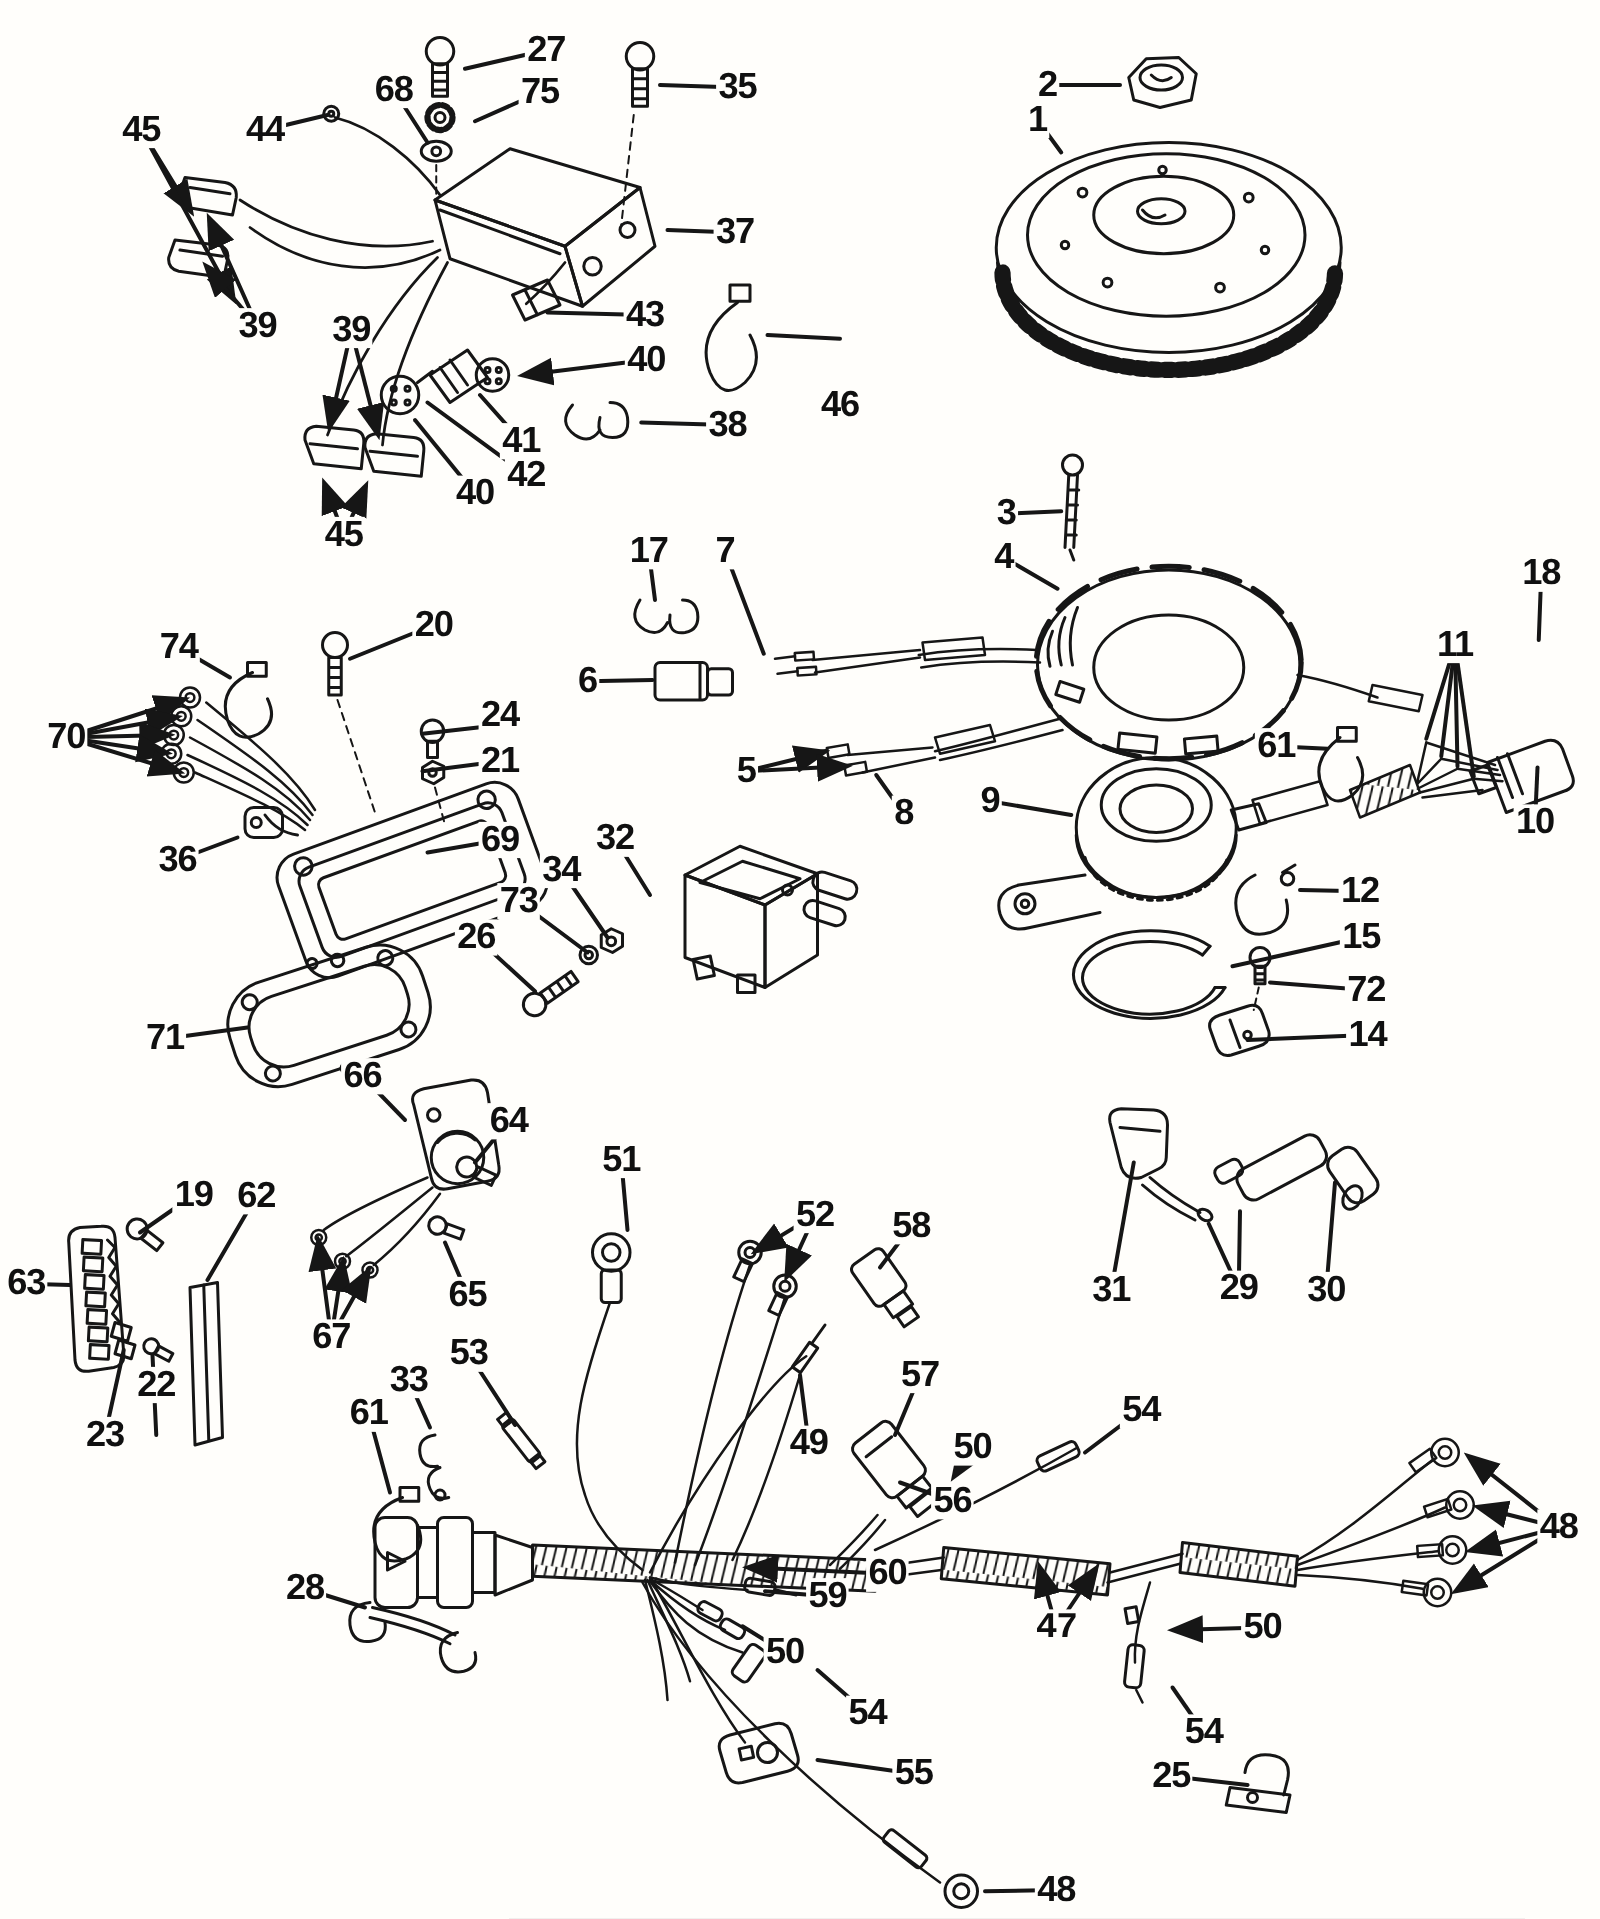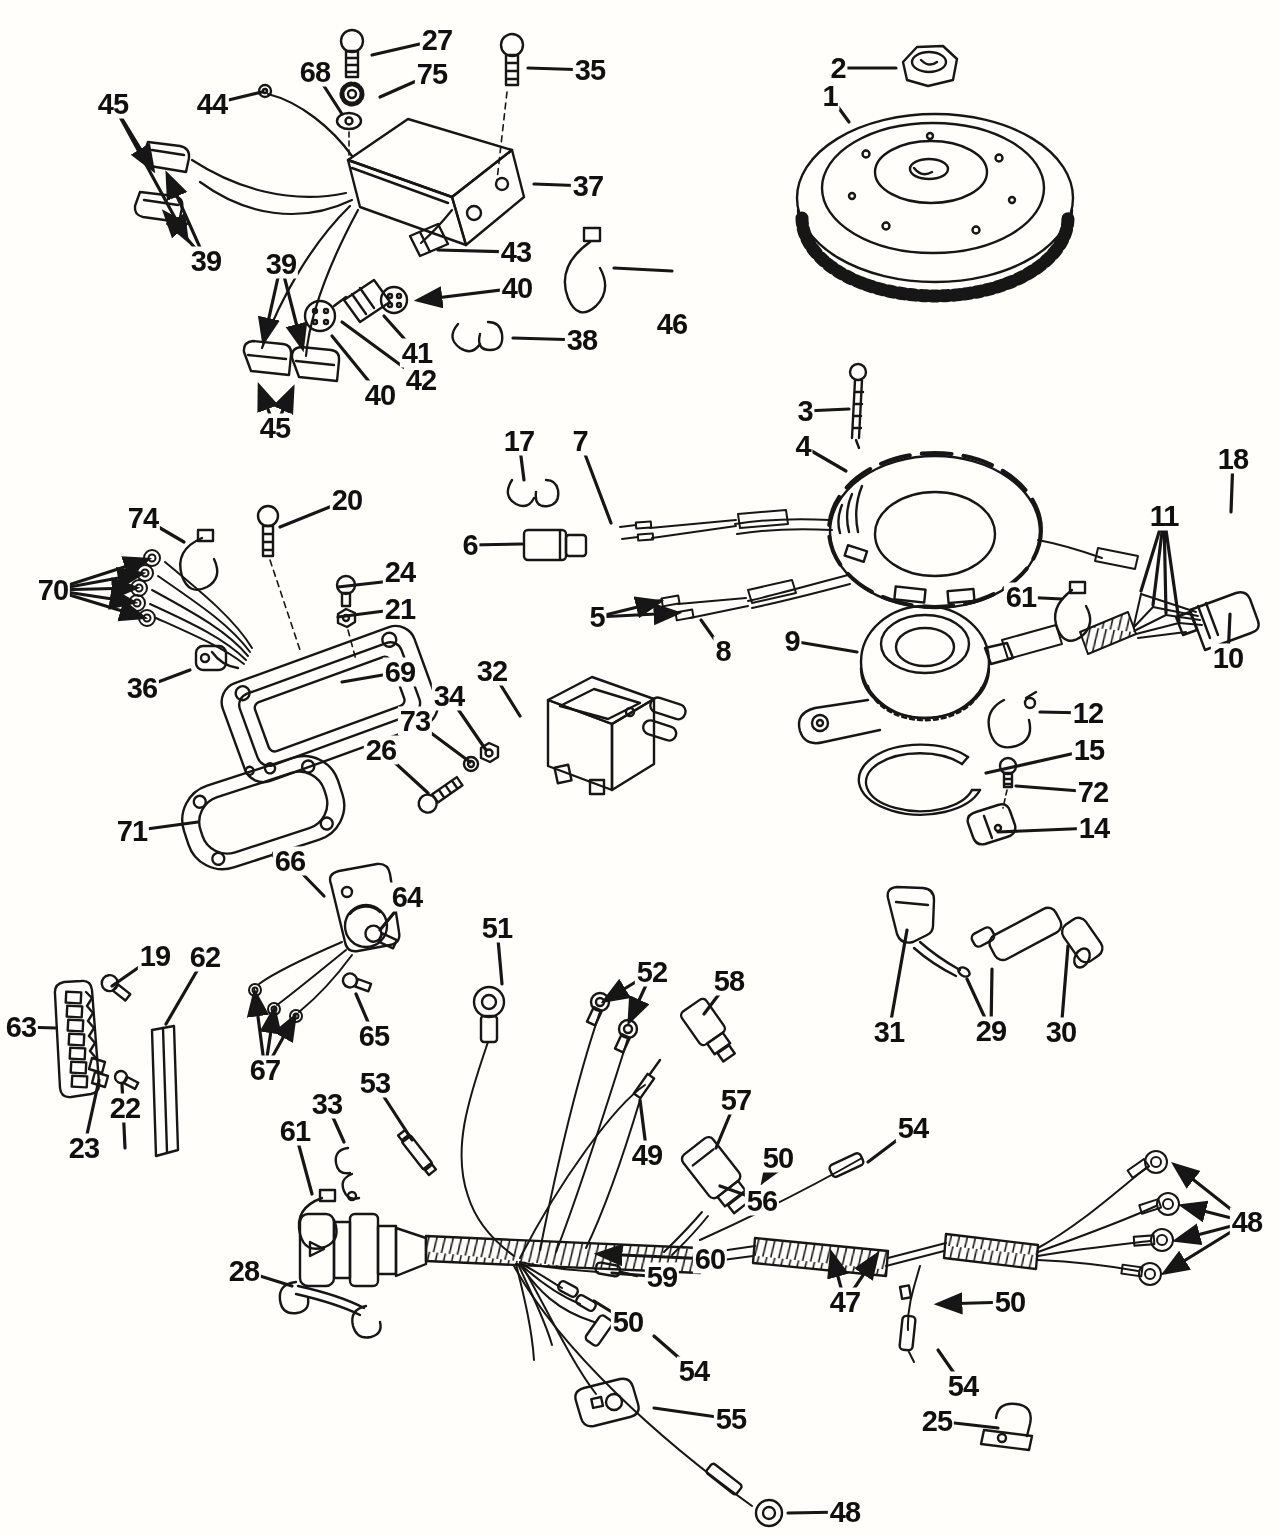--- a/index.html
+++ b/index.html
@@ -687,21 +687,21 @@
       <div class="callout" style="left: 736px; top: 1100px;">57</div>
       <div class="callout" style="left: 647px; top: 1155px;">49</div>
       <div class="callout" style="left: 762px; top: 1201px;">56</div>
       <div class="callout" style="left: 778px; top: 1158px;">50</div>
       <div class="callout" style="left: 913px; top: 1128px;">54</div>
       <div class="callout" style="left: 244px; top: 1271px;">28</div>
       <div class="callout" style="left: 710px; top: 1259px;">60</div>
       <div class="callout" style="left: 662px; top: 1277px;">59</div>
       <div class="callout" style="left: 628px; top: 1322px;">50</div>
       <div class="callout" style="left: 694px; top: 1371px;">54</div>
-      <div class="callout" style="left: 845px; top: 1302px;">47</div>
+      <div class="callout" style="left: 845px; top: 1302px; font-family: Liberation Mono, monospace;">47</div>
       <div class="callout" style="left: 1010px; top: 1302px;">50</div>
       <div class="callout" style="left: 963px; top: 1386px;">54</div>
       <div class="callout" style="left: 731px; top: 1419px;">55</div>
       <div class="callout" style="left: 937px; top: 1421px;">25</div>
       <div class="callout" style="left: 1247px; top: 1222px;">48</div>
       <div class="callout" style="left: 845px; top: 1512px;">48</div>
     </div>
 
 
 </div>

